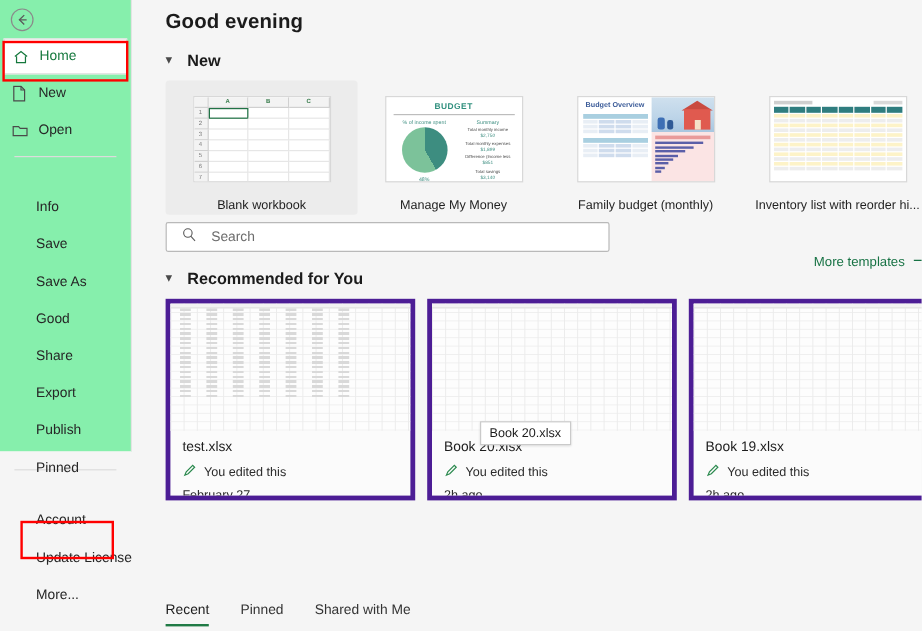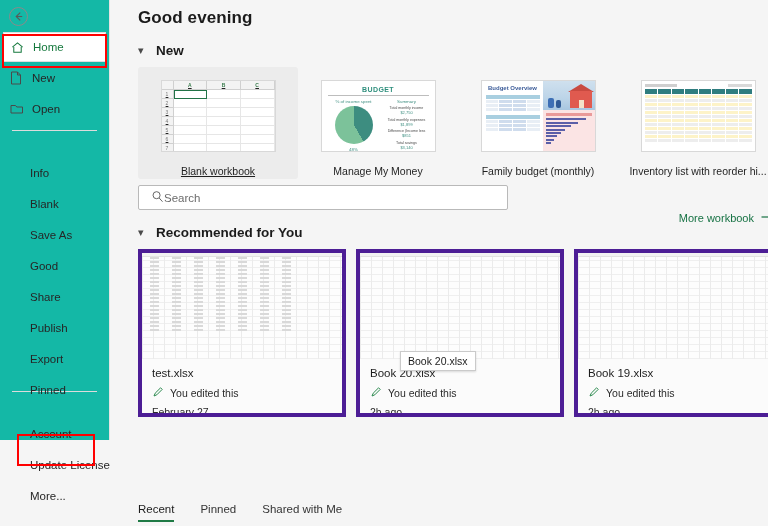--- a/index.html
+++ b/index.html
@@ -8,22 +8,22 @@
     width: 768px; height: 526px;
     overflow: hidden;
     font-family: "Liberation Sans", sans-serif;
     background: #f5f5f5;
     color: #202020;
   }
   #app { position: relative; width: 768px; height: 526px; display: flex; background:#f5f5f5; }
 
   
   #sidebar {
-    width: 110px; height: 440px;
-    background: #14b8a6;
+    width: 110px; height: 376px;
+    background: #86efac;
     border-right: 1px solid #e3e3e3;
     flex: 0 0 110px;
     position: relative;
   }
   .back-row { height: 32px; display:flex; align-items:center; padding-left: 9px; }
   .back-circle {
     width: 19px; height: 19px; border-radius: 50%;
     border: 1.3px solid #8a8a8a;
     display:flex; align-items:center; justify-content:center;
   }
@@ -69,21 +69,21 @@
   .section-head {
     display: flex; align-items: center; gap: 9px;
     margin-top: 15px;
   }
   .section-head .chev { color: #4a4a4a; font-size: 11px; line-height: 1; width: 9px; }
   .section-head .stitle { font-size: 13.5px; font-weight: bold; color: #1b1b1b; }
 
   
   .tpl-row { display: flex; gap: 0; margin-top: 9px; }
   .tpl { width: 160px; text-align: center; }
-  .tpl.selected { background: #ececec; border-radius: 3px; padding-bottom: 2px; text-decoration: underline; }
+  .tpl.selected { background: #ececec; border-radius: 3px; padding-bottom: 2px; }
   .tpl-thumb-wrap { height: 88px; display:flex; align-items:center; justify-content:center; padding-top:10px;}
   .tpl-thumb {
     width: 115px; height: 72px; background: #fff;
     border: 1px solid #d8d8d8; overflow: hidden; position: relative;
   }
   .tpl-caption { font-size: 10.5px; color: #1f1f1f; margin-top: 10px; white-space: nowrap; }
 
   
   .bw { width:100%; height:100%; display:flex; flex-direction:column; }
   .bw-row { display:flex; height: 9px; }
@@ -145,21 +145,21 @@
   .more-tpl {
     position: absolute; right: 4px; top: 212px;
     font-size: 11px; color: #177244; display:flex; align-items:center; gap:7px;
   }
 
   
   .search-wrap { margin-top: 6px; }
   .search-box {
     width: 370px; height: 25px;
     background: #ffffff; border: 1px solid #b9b9b9; border-radius: 2px;
-    display: flex; align-items: center; padding-left: 12px; 
+    display: flex; align-items: center; padding-left: 12px; gap: 12px;
   }
   .search-ph { font-size: 11.5px; color: #6c6c6c; }
 
   
   .rec-row { display: flex; gap: 10px; margin-top: 9px; }
   .rec-card {
     width: 208px; height: 168px;
     background: #fbfbfb; border: 4px solid #4c1d95;
     position: relative; overflow: hidden;
   }
@@ -238,36 +238,36 @@
       <span class="lbl">Open</span>
     </div>
 
     <div class="nav-sep"></div>
 
 
     <div class="nav-item indent">
       <span class="lbl">Info</span>
       </div>
     <div class="nav-item indent">
-      <span class="lbl">Blank</span>
+      <span class="lbl">Save</span>
       </div>
     <div class="nav-item indent">
       <span class="lbl">Save As</span>
       </div>
     <div class="nav-item indent">
       <span class="lbl">Good</span>
       </div>
     <div class="nav-item indent">
       <span class="lbl">Share</span>
       </div>
     <div class="nav-item indent">
+      <span class="lbl">Export</span>
+      </div>
+    <div class="nav-item indent">
       <span class="lbl">Publish</span>
-      </div>
-    <div class="nav-item indent">
-      <span class="lbl">Export</span>
       </div>
     <div class="nav-item indent">
       <span class="lbl">Pinned</span>
       </div>
 
     <div class="nav-sep"></div>
 
     <div class="nav-item indent">
       <span class="lbl">Account</span>
       </div>
@@ -603,21 +603,21 @@
                   <div class="inv-c"></div>
                 </div>
             </div>
           </div>
         </div>
         <div class="tpl-caption">Inventory list with reorder hi...</div>
       </div>
     </div>
 
     <div class="more-tpl">
-      <span>More workbook</span>
+      <span>More templates</span>
       <span>
         <svg width="17" height="10" viewBox="0 0 17 10" aria-hidden="true">
           <path d="M0.5 5 H15" stroke="#177244" stroke-width="1.2"></path>
           <path d="M11 1.2 L15.2 5 L11 8.8" fill="none" stroke="#177244" stroke-width="1.2"></path>
         </svg>
       </span>
     </div>
 
     <div class="search-wrap">
       <div class="search-box">

